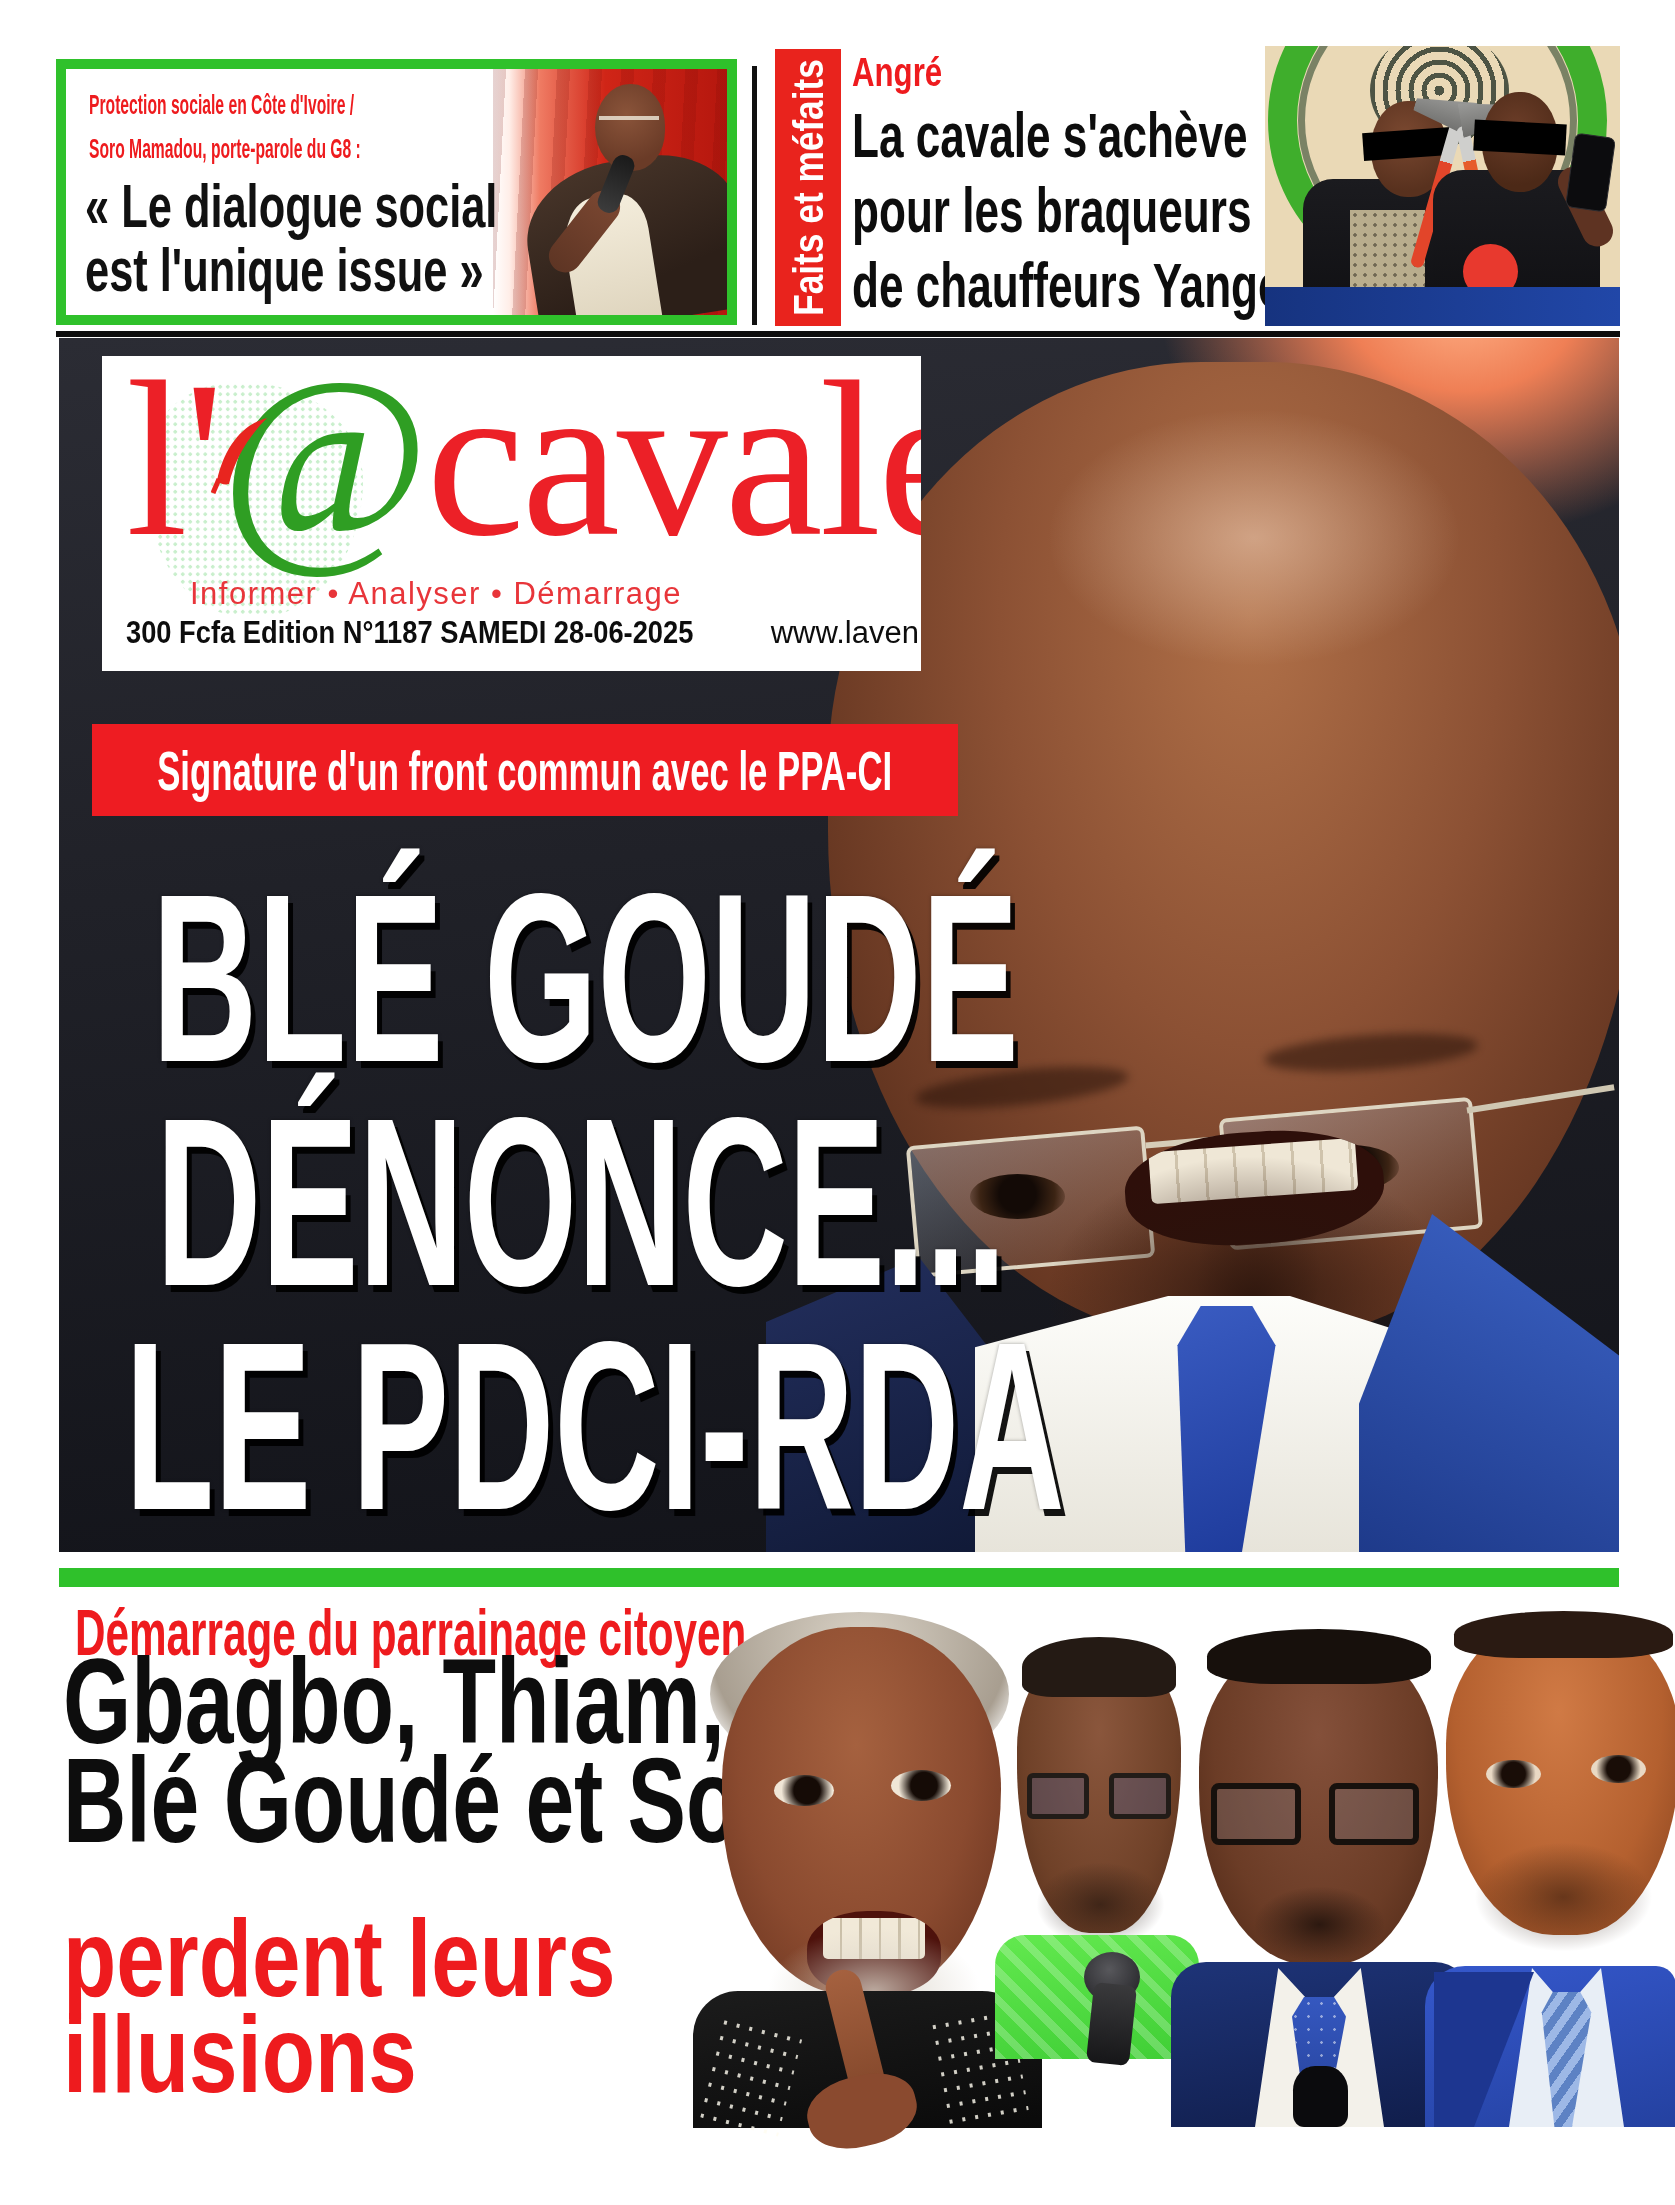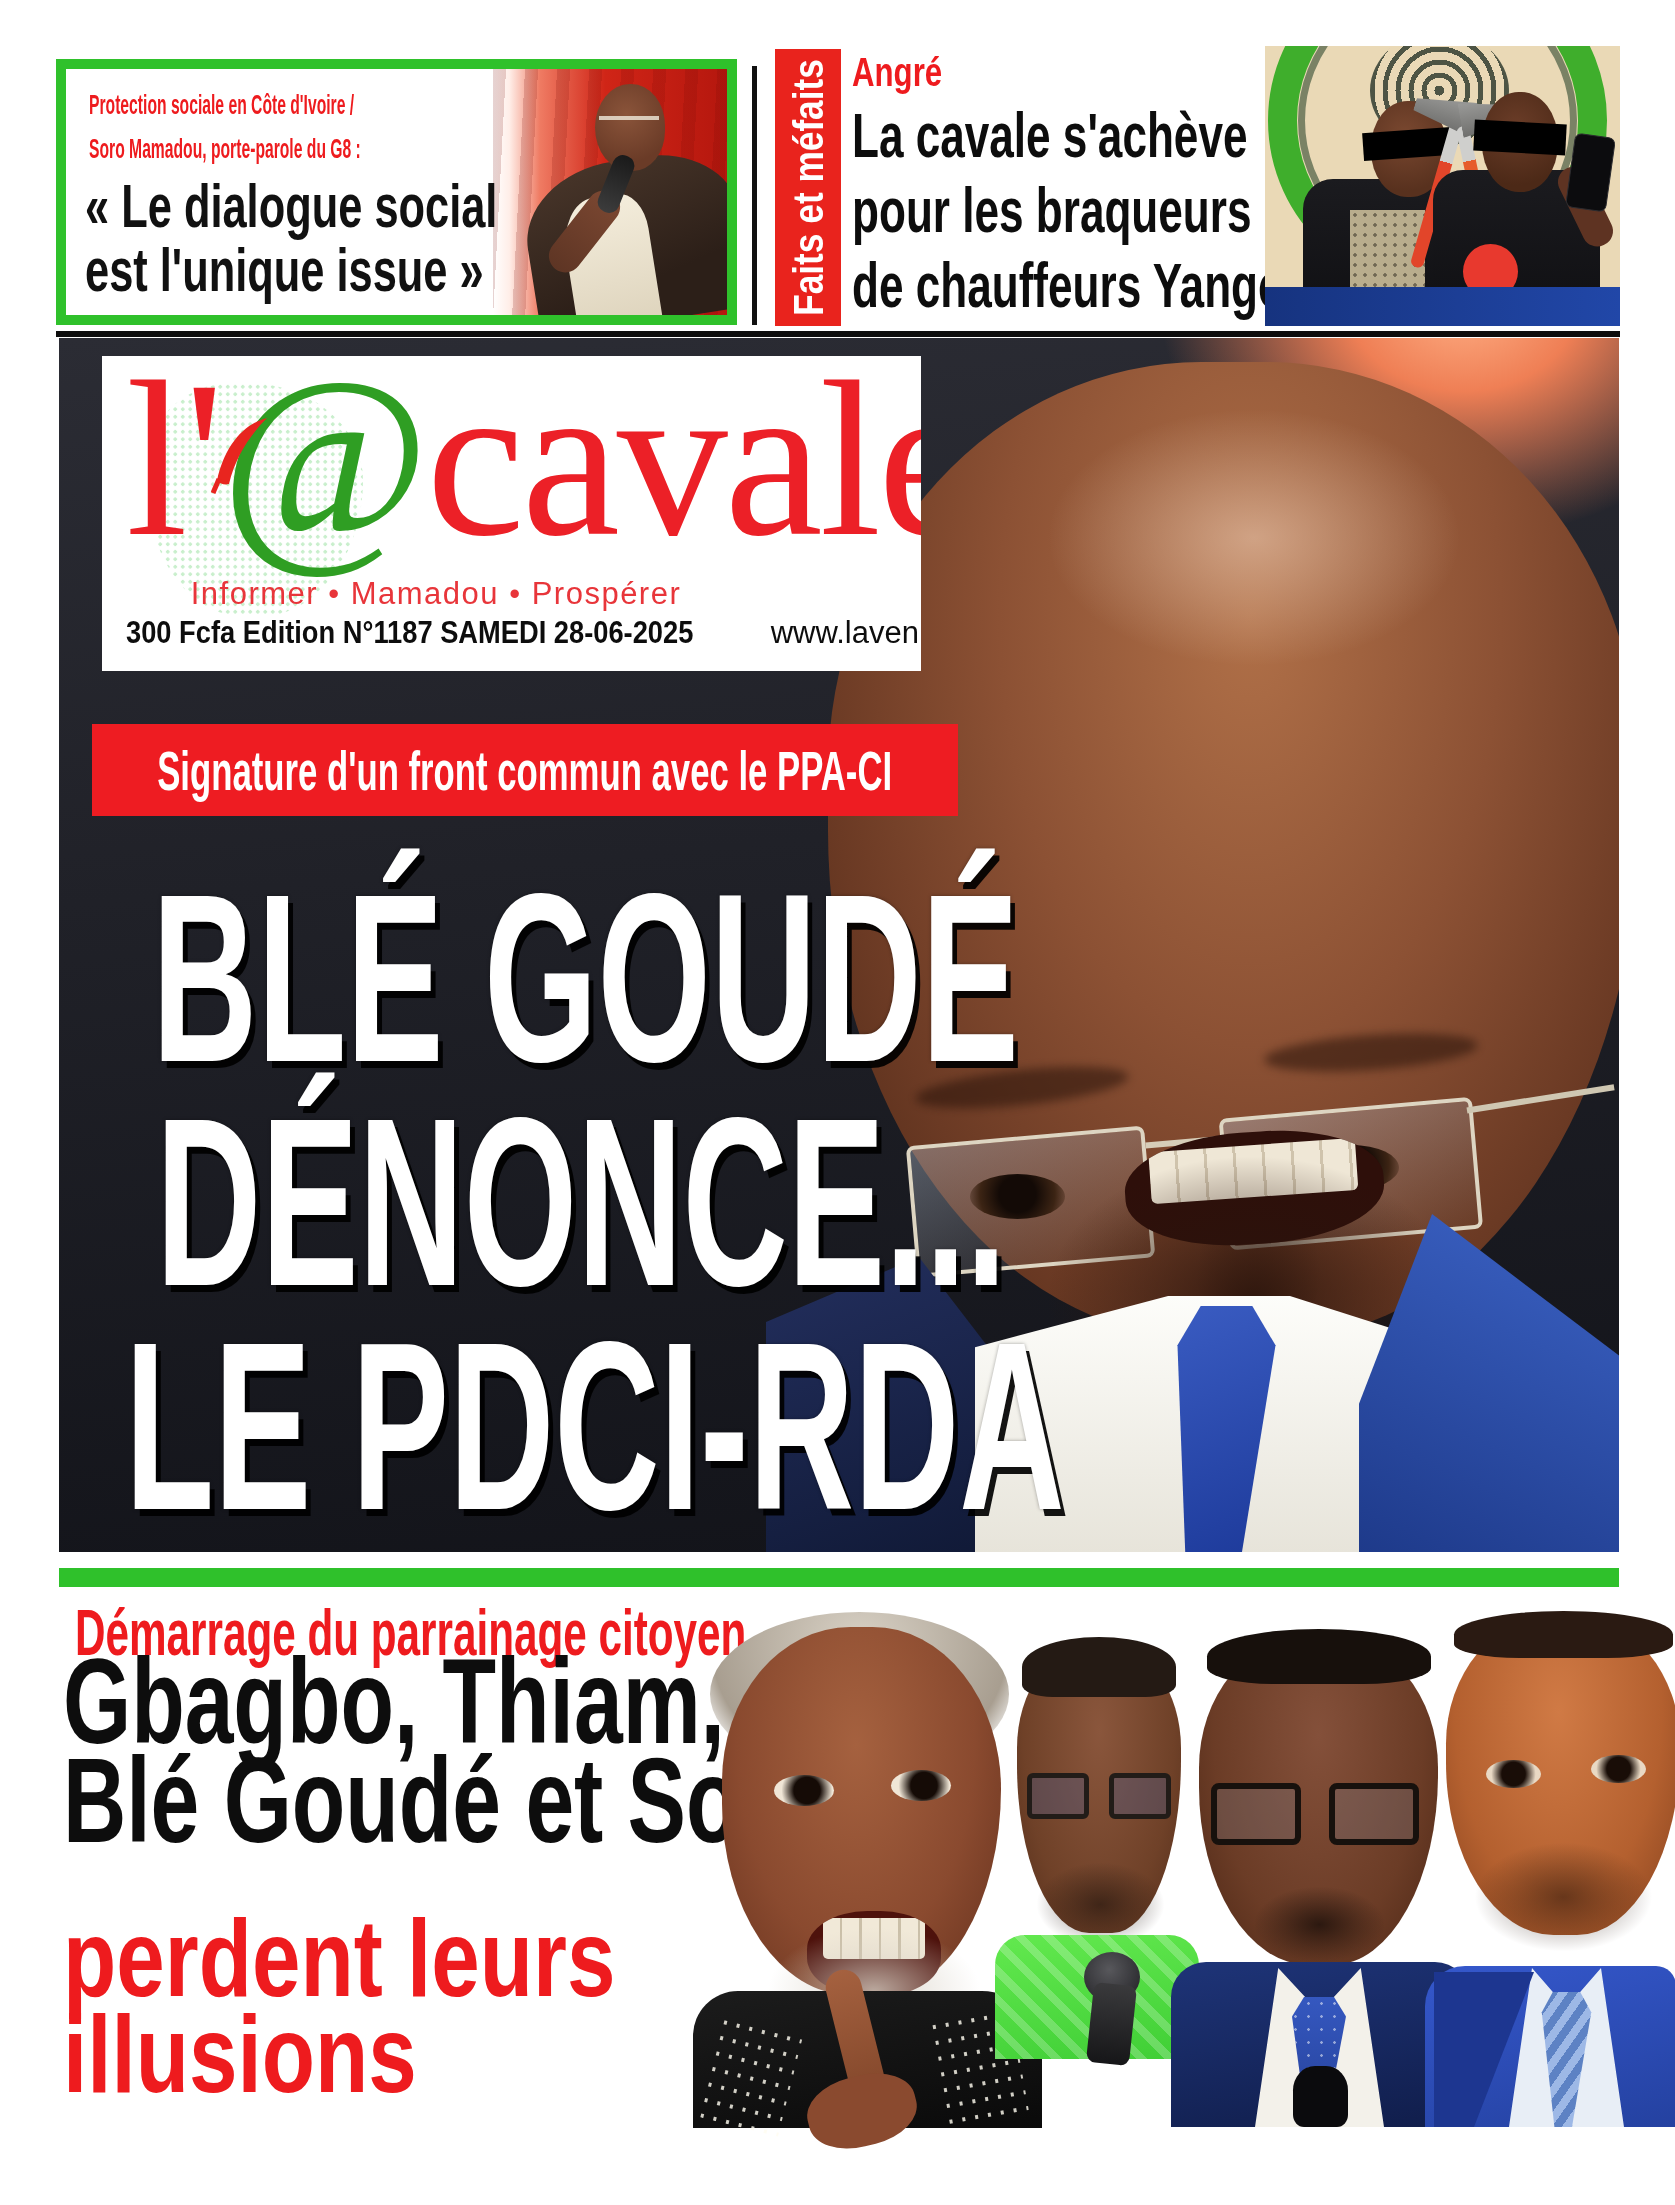--- a/index.html
+++ b/index.html
@@ -241,21 +241,21 @@
 
   <div class="abs masthead">
     <div class="map-dots"></div>
     <div class="logo-line">
       <span class="logo-red">l'</span><span class="logo-at">@</span><span class="logo-red">cavale</span>
     </div>
     <svg class="feather" viewBox="0 0 60 80">
       <path d="M56 3 C32 9 13 32 6 66 C9 69 14 70 18 69 C24 43 38 21 56 3 Z" fill="#e8251f"></path>
       <path d="M8 64 L2 78" stroke="#e8251f" stroke-width="5" fill="none"></path>
     </svg>
-    <div class="tagline">Informer • Mamadou • Prospérer</div>
+    <div class="tagline">Informer • Analyser • Démarrage</div>
     <div class="edition-row">
       <span class="edition cx" style="--sx:.88">300 Fcfa Edition N°1187  SAMEDI 28-06-2025</span>
       <span class="website">www.lavenir.ci</span>
     </div>
   </div>
 
   <div class="abs red-banner">
     <span class="cxc" style="--sx:.62">Signature d'un front commun avec le PPA-CI</span>
   </div>
 

